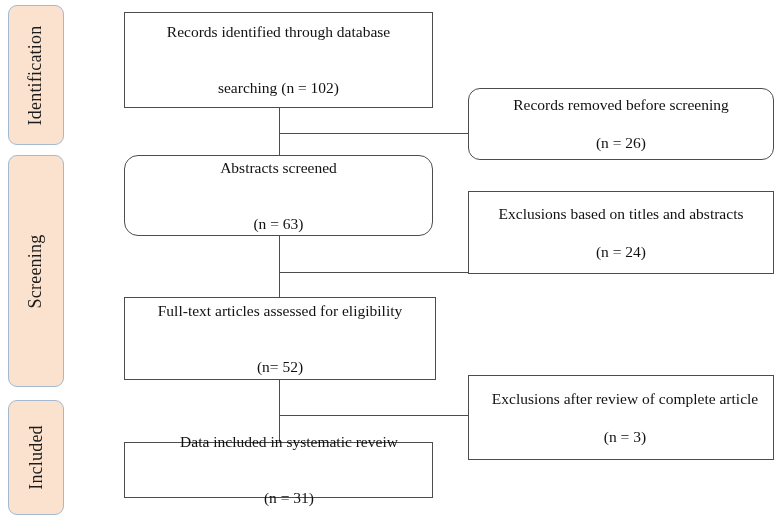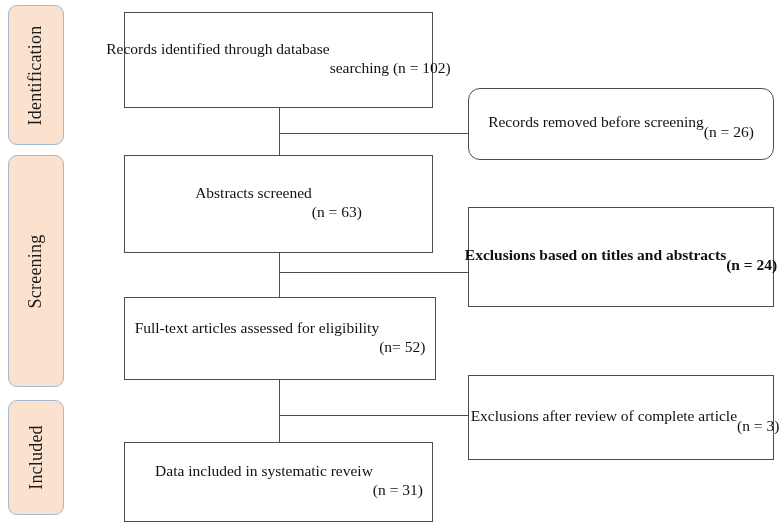--- a/index.html
+++ b/index.html
@@ -36,21 +36,21 @@
     letter-spacing: 0.2px;
   }
 
   
   .flow-box {
     position: absolute;
     box-sizing: border-box;
     background: #ffffff;
     border: 1.2px solid #4d4d4d;
     display: flex;
-    flex-direction: row;
+    flex-direction: column;
     align-items: center;
     justify-content: center;
     text-align: center;
     color: #111111;
   }
   .flow-box .line1 {
     font-size: 15.5px;
     line-height: 1.15;
     white-space: nowrap;
   }
@@ -98,41 +98,41 @@
 
   <div class="conn conn-v" style="left:279px; top:380px; height:62px;"></div>
 
   <div class="conn conn-h" style="left:279px; top:415px; width:190px;"></div>
 
   <div class="flow-box main-box" style="left:124px; top:12px; width:309px; height:96px;">
     <div class="line1">Records identified through database</div>
     <div class="line2">searching (n = 102)</div>
   </div>
 
-  <div class="flow-box main-box" style="left:124px; top:155px; width:309px; height:98px;">
+  <div class="flow-box main-box" style="left:124px; top:155px; width:309px; height:81px;border-radius:14px;">
     <div class="line1">Abstracts screened</div>
     <div class="line2">(n = 63)</div>
   </div>
 
   <div class="flow-box main-box" style="left:124px; top:297px; width:312px; height:83px;">
     <div class="line1">Full-text articles assessed for eligibility</div>
     <div class="line2">(n= 52)</div>
   </div>
 
-  <div class="flow-box main-box" style="left:124px; top:442px; width:309px; height:80px;padding-left:21px;">
+  <div class="flow-box main-box" style="left:124px; top:442px; width:309px; height:56px;padding-left:21px;">
     <div class="line1">Data included in systematic reveiw</div>
     <div class="line2">(n = 31)</div>
   </div>
 
   <div class="flow-box side-box" style="left:468px; top:88px; width:306px; height:72px;border-radius:12px;">
     <div class="line1">Records removed before screening</div>
     <div class="line2">(n = 26)</div>
   </div>
 
-  <div class="flow-box side-box" style="left:468px; top:207px; width:306px; height:100px;font-weight:bold;">
+  <div class="flow-box side-box" style="left:468px; top:191px; width:306px; height:83px;">
     <div class="line1">Exclusions based on titles and abstracts</div>
     <div class="line2">(n = 24)</div>
   </div>
 
   <div class="flow-box side-box" style="left:468px; top:375px; width:306px; height:85px;padding-left:8px;">
     <div class="line1">Exclusions after review of complete article</div>
     <div class="line2">(n = 3)</div>
   </div>
 
 </div>

